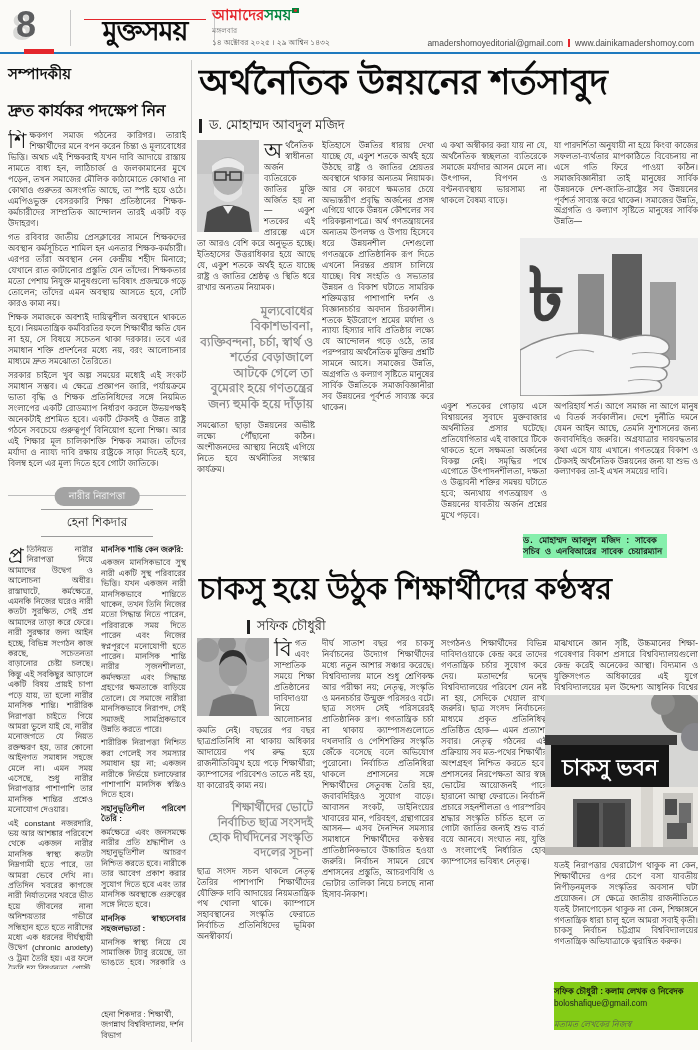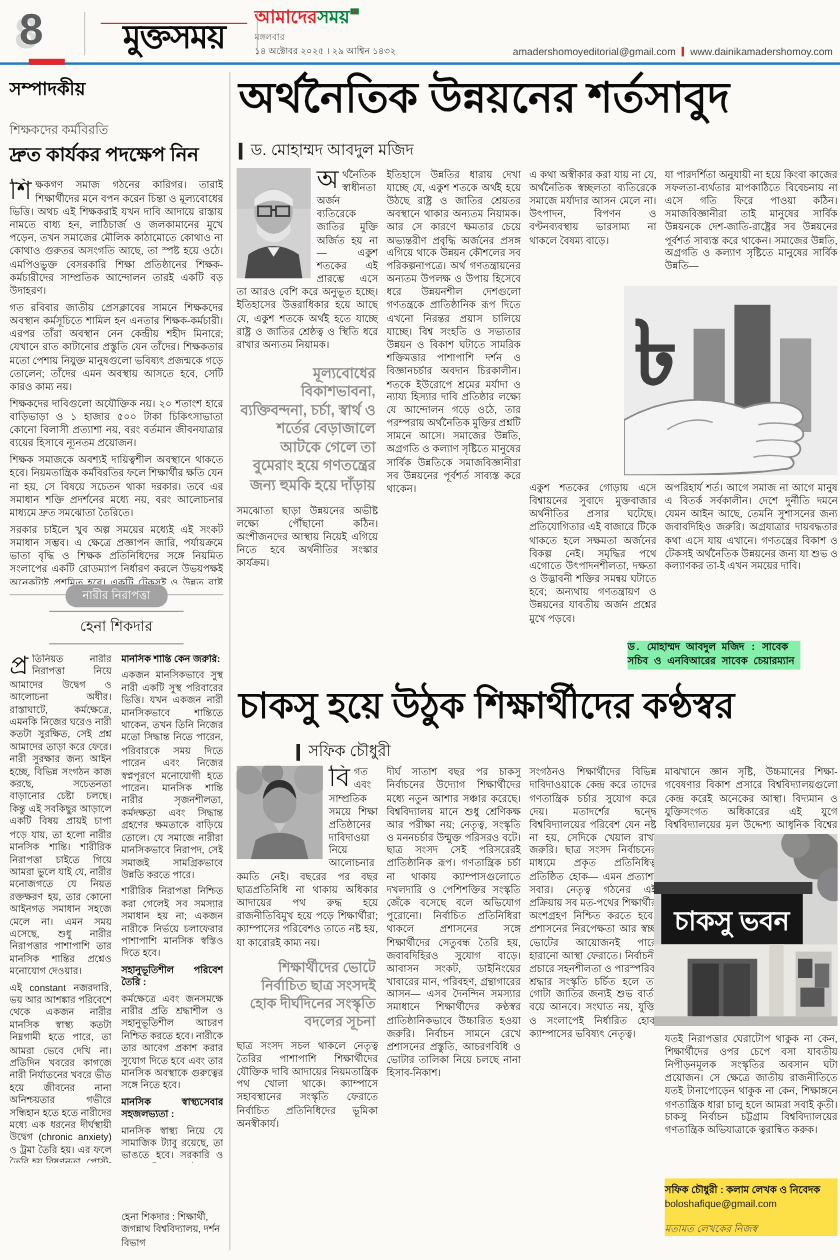--- a/index.html
+++ b/index.html
@@ -72,21 +72,21 @@
   .a2-head{position:absolute;left:199px;top:570px;width:498px;font-size:30px;font-weight:bold;
            color:#0b0b0b;line-height:38px;margin:0;}
   .a2-byline{left:199px;top:616px;margin-left:48px;}
   .a2-body{position:absolute;left:197px;top:638px;width:501px;height:402px;display:flex;gap:7px;}
   .photo2{float:left;width:72px;height:78px;margin:0 5px 3px 0;}
   .a2-photo{position:absolute;left:545px;top:695px;width:153px;height:160px;}
   .pullquote2{color:#8e8e8e;text-align:right;font-size:11.5px;line-height:15px;font-weight:bold;
               padding:6px 2px 6px 0;}
   .sp166{height:166px;flex:none;}
   .a2-credit{position:absolute;left:554px;top:982px;width:144px;font-size:8.3px;line-height:11px;
-             background:#fde047;padding-top:4px;}
+             background:#84cc16;padding-top:4px;}
   .a2-credit .email{font-weight:normal;color:#222;margin-top:1px;}
   .a2-note{margin-top:10px;font-style:italic;color:#555;}
 </style>
 </head>
 <body>
 
 <div class="page">
 
   <div class="hdr">
     <div class="pageno">8</div>
@@ -103,26 +103,24 @@
       <span>amadershomoyeditorial@gmail.com</span><span class="sep"></span><span>www.dainikamadershomoy.com</span>
     </div>
     <div class="rule-blue"></div>
     <div class="rule-red"></div>
   </div>
 
   <div class="vdivider"></div>
 
   <div class="ed">
     <div class="ed-label">সম্পাদকীয়</div>
-    <div class="ed-kicker">শিক্ষকদের কর্মবিরতি</div>
     <div class="ed-head">দ্রুত কার্যকর পদক্ষেপ নিন</div>
     <div class="ed-body ncol just">
       <p><span class="dropcap">শি</span><span>ক্ষকগণ সমাজ গঠনের কারিগর। তারাই শিক্ষার্থীদের মনে বপন করেন চিন্তা ও মূল্যবোধের ভিত্তি। অথচ এই শিক্ষকরাই যখন দাবি আদায়ে রাস্তায় নামতে বাধ্য হন, লাঠিচার্জ ও জলকামানের মুখে পড়েন, তখন সমাজের মৌলিক কাঠামোতে কোথাও না কোথাও গুরুতর অসংগতি আছে, তা স্পষ্ট হয়ে ওঠে। এমপিওভুক্ত বেসরকারি শিক্ষা প্রতিষ্ঠানের শিক্ষক-কর্মচারীদের সাম্প্রতিক আন্দোলন তারই একটি বড় উদাহরণ।</span></p>
       <p>গত রবিবার জাতীয় প্রেসক্লাবের সামনে শিক্ষকদের অবস্থান কর্মসূচিতে শামিল হন এনতার শিক্ষক-কর্মচারী। এরপর তাঁরা অবস্থান নেন কেন্দ্রীয় শহীদ মিনারে; যেখানে রাত কাটানোর প্রস্তুতি যেন তাঁদের। শিক্ষকতার মতো পেশায় নিযুক্ত মানুষগুলো ভবিষ্যৎ প্রজন্মকে গড়ে তোলেন; তাঁদের এমন অবস্থায় আসতে হবে, সেটি কারও কাম্য নয়।</p>
-      <p>শিক্ষকদের দাবিগুলো অযৌক্তিক নয়। ২০ শতাংশ হারে বাড়িভাড়া ও ১ হাজার ৫০০ টাকা চিকিৎসাভাতা কোনো বিলাসী প্রত্যাশা নয়, বরং বর্তমান জীবনযাত্রার ব্যয়ের হিসাবে ন্যূনতম প্রয়োজন।</p>
       <p>শিক্ষক সমাজকে অবশ্যই দায়িত্বশীল অবস্থানে থাকতে হবে। নিয়মতান্ত্রিক কর্মবিরতির ফলে শিক্ষার্থীর ক্ষতি যেন না হয়, সে বিষয়ে সচেতন থাকা দরকার। তবে এর সমাধান শক্তি প্রদর্শনের মধ্যে নয়, বরং আলোচনার মাধ্যমে দ্রুত সমঝোতা তৈরিতে।</p>
       <p>সরকার চাইলে খুব অল্প সময়ের মধ্যেই এই সংকট সমাধান সম্ভব। এ ক্ষেত্রে প্রজ্ঞাপন জারি, পর্যায়ক্রমে ভাতা বৃদ্ধি ও শিক্ষক প্রতিনিধিদের সঙ্গে নিয়মিত সংলাপের একটি রোডম্যাপ নির্ধারণ করলে উভয়পক্ষই অনেকটাই প্রশমিত হবে। একটি টেকসই ও উন্নত রাষ্ট্র গঠনে সবচেয়ে গুরুত্বপূর্ণ বিনিয়োগ হলো শিক্ষা। আর এই শিক্ষার মূল চালিকাশক্তি শিক্ষক সমাজ। তাঁদের মর্যাদা ও ন্যায্য দাবি রক্ষায় রাষ্ট্রকে সাড়া দিতেই হবে, বিলম্ব হলে এর মূল্য দিতে হবে গোটা জাতিকে।</p>
     </div>
   </div>
 
   <div class="wm">
     <div class="badge-row">
       <div class="badge-line"></div>
       <span class="badge">নারীর নিরাপত্তা</span>
     </div>

